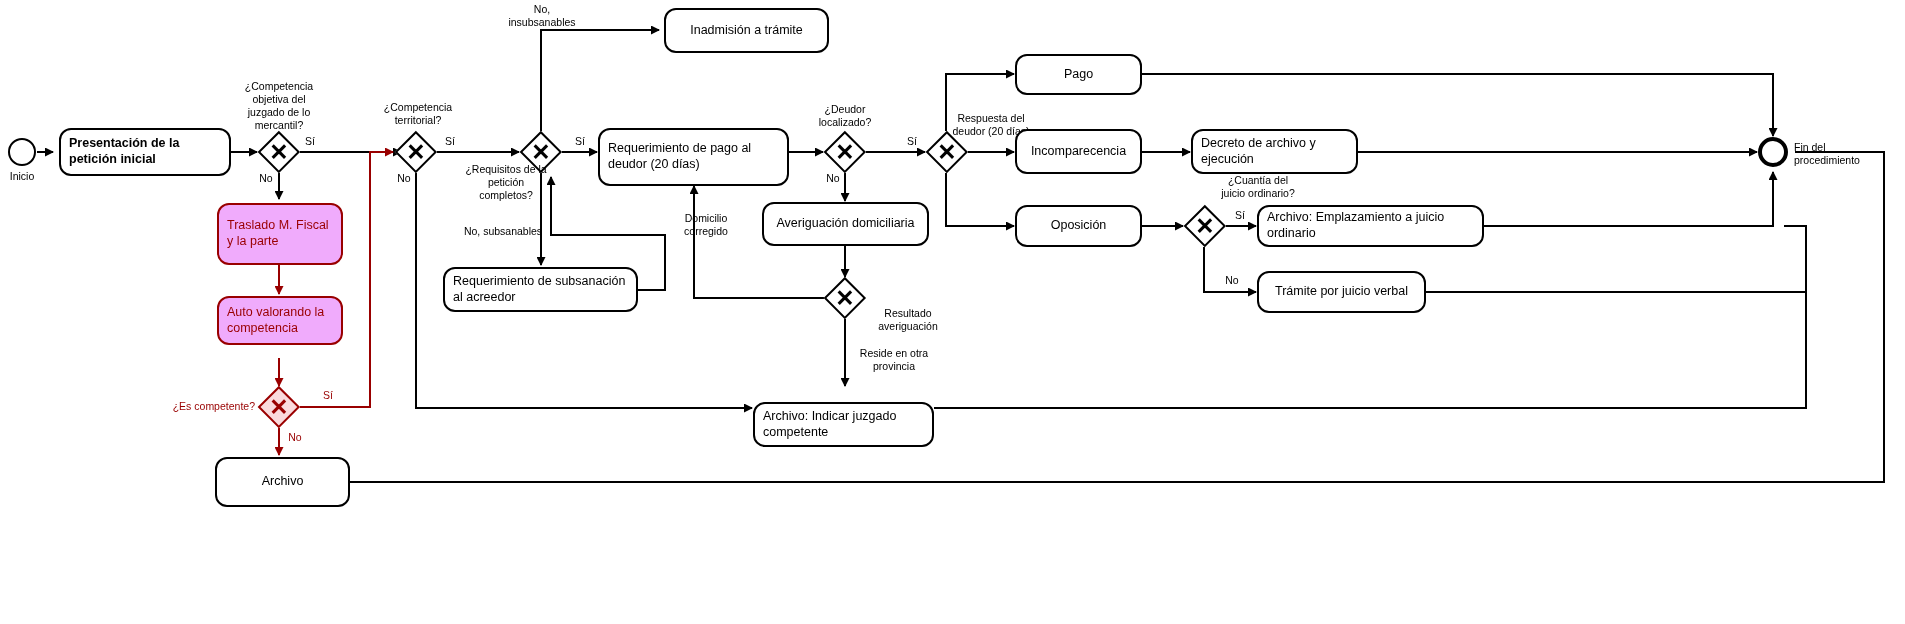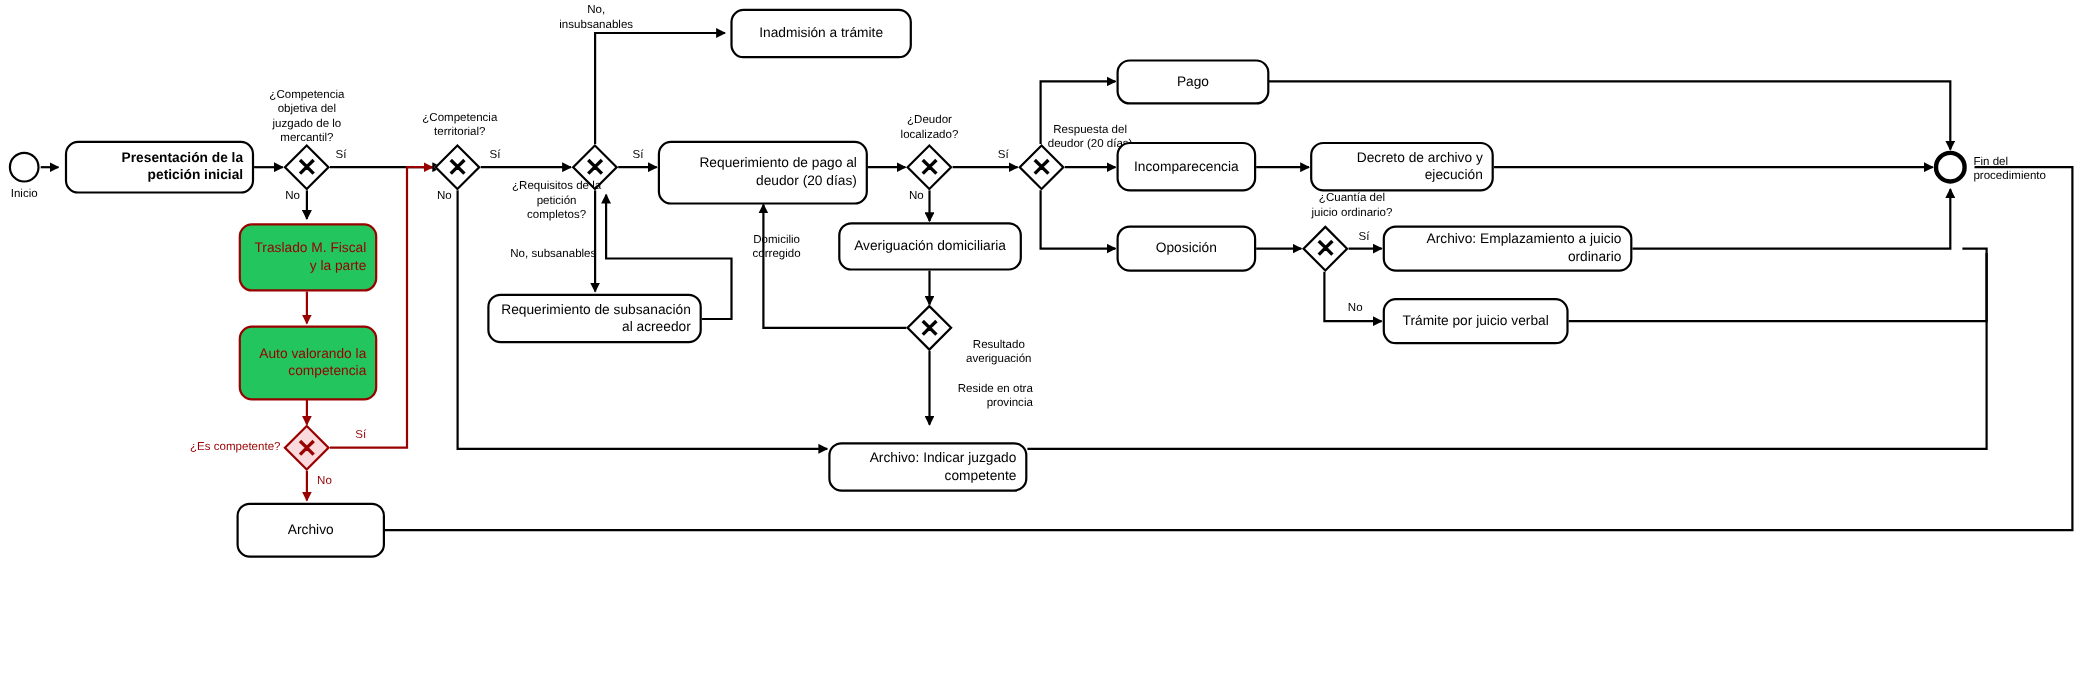--- a/index.html
+++ b/index.html
@@ -1,22 +1,22 @@
 <!DOCTYPE html>
 <html><head>
 <meta charset="utf-8">
 <style>
   html,body{margin:0;padding:0;background:#ffffff;}
   body{font-family:"Liberation Sans",sans-serif;}
   #canvas{position:relative;width:1905px;height:624px;background:#ffffff;overflow:hidden;}
   svg.edges{position:absolute;left:0;top:0;width:1905px;height:624px;pointer-events:none;}
 
-  .node{position:absolute;box-sizing:border-box;display:flex;align-items:center;justify-content:center;text-align:right;}
+  .node{position:absolute;box-sizing:border-box;display:flex;align-items:center;justify-content:center;text-align:left;}
   .task{border:2px solid #000000;background:#ffffff;border-radius:12px;font-size:12.5px;color:#000000;line-height:1.25;padding:4px 8px;}
-  .task.pink{border-color:#990000;background:#22c55e;color:#990000;}
+  .task.pink{border-color:#990000;background:#f0abfc;color:#990000;}
 
   .gw{width:42px;height:42px;}
   .gw .dia{position:absolute;left:0;top:0;width:29.7px;height:29.7px;margin:6.15px;border:2px solid #000000;background:#ffffff;transform:rotate(45deg);box-sizing:border-box;}
   .gw .xg{position:absolute;left:0;top:0;width:42px;height:42px;display:flex;align-items:center;justify-content:center;font-size:23px;font-weight:bold;color:#000000;font-family:"Liberation Sans",sans-serif;line-height:1;}
   .gw.pink .dia{border-color:#990000;background:#fadadd;}
   .gw.pink .xg{color:#990000;}
 
   .event{border-radius:50%;box-sizing:border-box;}
   .event.start{border:2px solid #000000;background:#ffffff;}
   .event.end{border:4px solid #000000;background:#ffffff;}
@@ -125,21 +125,21 @@
   </div>
   <div class="lbl" style="left:230px;top:80px;width:98px;">¿Competencia
 objetiva del
 juzgado de lo
 mercantil?</div>
   <div class="lbl" style="left:300px;top:135px;width:20px;">Sí</div>
   <div class="lbl" style="left:256px;top:172px;width:20px;">No</div>
 
   <div class="node task pink" style="left:217px;top:203px;width:126px;height:62px;">Traslado M. Fiscal y la parte</div>
 
-  <div class="node task pink" style="left:217px;top:296px;width:126px;height:68px;">Auto valorando la competencia</div>
+  <div class="node task pink" style="left:217px;top:296px;width:126px;height:49px;">Auto valorando la competencia</div>
 
   <div class="node gw pink" style="left:258px;top:386px;">
     <div class="dia"></div>
     <div class="xg">✕</div>
   </div>
   <div class="lbl pink left" style="left:160px;top:400px;width:95px;">¿Es competente?</div>
   <div class="lbl pink" style="left:318px;top:389px;width:20px;">Sí</div>
   <div class="lbl pink" style="left:285px;top:431px;width:20px;">No</div>
 
   <div class="node task" style="left:215px;top:457px;width:135px;height:50px;">Archivo</div>
@@ -183,45 +183,45 @@
 corregido</div>
 
   <div class="node task" style="left:762px;top:202px;width:167px;height:44px;">Averiguación domiciliaria</div>
 
   <div class="node gw" style="left:824px;top:277px;">
     <div class="dia"></div>
     <div class="xg">✕</div>
   </div>
   <div class="lbl" style="left:866px;top:307px;width:84px;text-align:center;">Resultado
 averiguación</div>
-  <div class="lbl" style="left:849px;top:347px;width:90px;text-align:right;">Reside en otra
+  <div class="lbl" style="left:849px;top:347px;width:90px;text-align:center;">Reside en otra
 provincia</div>
 
   <div class="node task" style="left:753px;top:386px;width:181px;height:45px;margin-top:16px;">Archivo: Indicar juzgado competente</div>
 
   <div class="node gw" style="left:926px;top:131px;">
     <div class="dia"></div>
     <div class="xg">✕</div>
   </div>
   <div class="lbl" style="left:941px;top:112px;width:100px;">Respuesta del
 deudor (20 días)</div>
 
-  <div class="node task" style="left:1015px;top:54px;width:139px;height:41px;">Pago</div>
+  <div class="node task" style="left:1015px;top:54px;width:127px;height:41px;">Pago</div>
 
   <div class="node task" style="left:1015px;top:129px;width:127px;height:45px;">Incomparecencia</div>
 
   <div class="node task" style="left:1191px;top:129px;width:167px;height:45px;">Decreto de archivo y ejecución</div>
 
   <div class="node task" style="left:1015px;top:205px;width:127px;height:42px;">Oposición</div>
 
   <div class="node gw" style="left:1184px;top:205px;">
     <div class="dia"></div>
     <div class="xg">✕</div>
   </div>
-  <div class="lbl" style="left:1184px;top:174px;width:90px;">¿Cuantía del
+  <div class="lbl" style="left:1213px;top:174px;width:90px;">¿Cuantía del
 juicio ordinario?</div>
   <div class="lbl" style="left:1230px;top:209px;width:20px;">Sí</div>
   <div class="lbl" style="left:1222px;top:274px;width:20px;">No</div>
 
   <div class="node task" style="left:1257px;top:205px;width:227px;height:42px;">Archivo: Emplazamiento a juicio ordinario</div>
 
   <div class="node task" style="left:1257px;top:271px;width:169px;height:42px;">Trámite por juicio verbal</div>
 
   <div class="node event end" style="left:1758px;top:137px;width:30px;height:30px;"></div>
   <div class="lbl" style="left:1794px;top:141px;width:106px;text-align:left;">Fin del

